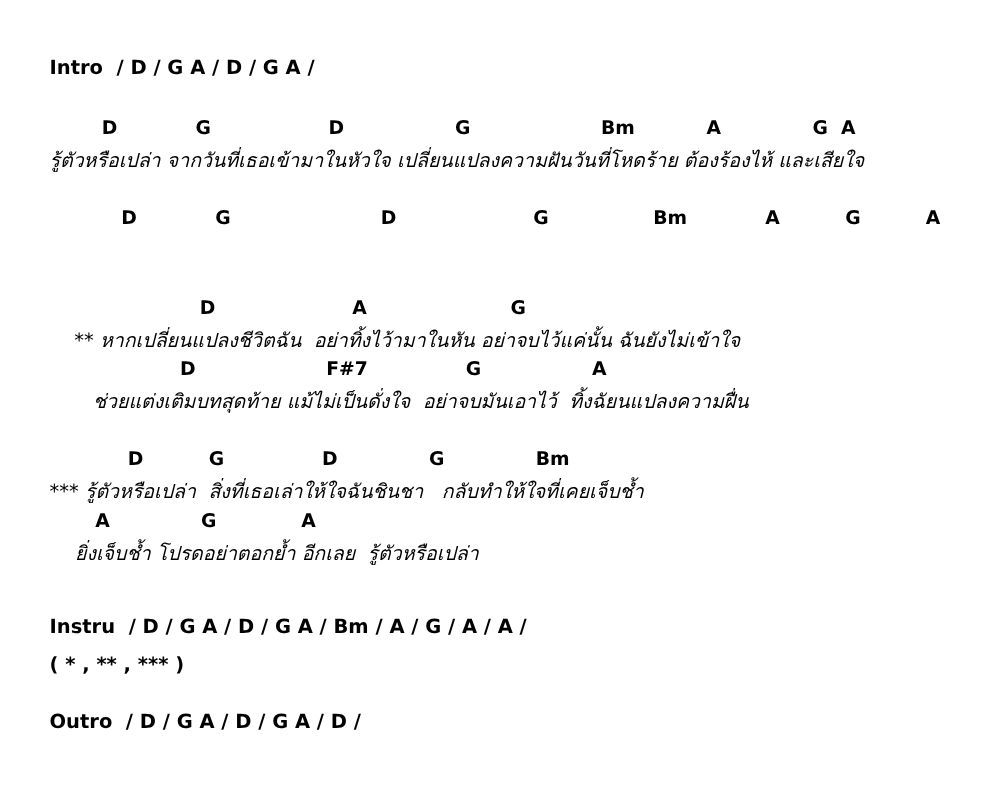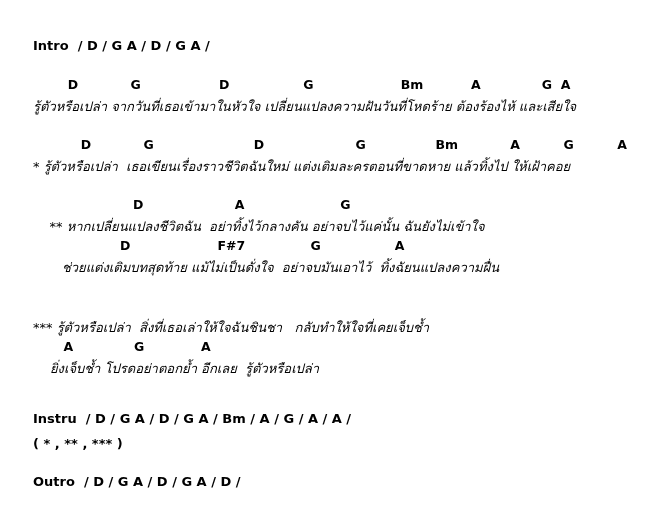--- a/index.html
+++ b/index.html
@@ -46,28 +46,28 @@
 <body>
 
 <div class="sheet">
 
   <div class="block section" style="left:33px; top:38px;">Intro  / D / G A / D / G A /</div>
 
   <div class="block chords" style="left:33px; top:77px;">        D            G                  D                 G                    Bm           A              G  A</div>
   <div class="block lyric" style="left:33px; top:96px;">รู้ตัวหรือเปล่า จากวันที่เธอเข้ามาในหัวใจ เปลี่ยนแปลงความฝันวันที่โหดร้าย ต้องร้องไห้ และเสียใจ</div>
 
   <div class="block chords" style="left:33px; top:137px;">           D            G                       D                     G                Bm            A          G          A</div>
-  <div class="block lyric" style="left:33px; top:156px;">* รู้ตัวหรือเปล่า  เธอเขียนเรื่องราวชีวิตฉันใหม่ แต่งเติมละครตอนที่ขาดหาย แล้วทิ้งไป ให้เฝ้าคอย</div>
 
   <div class="block chords" style="left:33px; top:197px;">                       D                     A                      G</div>
-  <div class="block lyric" style="left:33px; top:216px;">    ** หากเปลี่ยนแปลงชีวิตฉัน  อย่าทิ้งไว้กลางคัน อย่าจบไว้แค่นั้น ฉันยังไม่เข้าใจ</div>
+  <div class="block lyric" style="left:33px; top:216px;">    ** หากเปลี่ยนแปลงชีวิตฉัน  อย่าทิ้งไว้ามาในหัน อย่าจบไว้แค่นั้น ฉันยังไม่เข้าใจ</div>
 
   <div class="block chords" style="left:33px; top:238px;">                    D                    F#7               G                 A</div>
   <div class="block lyric" style="left:33px; top:257px;">       ช่วยแต่งเติมบทสุดท้าย แม้ไม่เป็นดั่งใจ  อย่าจบมันเอาไว้  ทิ้งฉัยนแปลงความฝื่น</div>
 
+  <div class="block chords" style="left:33px; top:298px;">            D          G               D              G              Bm</div>
   <div class="block lyric" style="left:33px; top:317px;">*** รู้ตัวหรือเปล่า  สิ่งที่เธอเล่าให้ใจฉันชินชา   กลับทำให้ใจที่เคยเจ็บช้ำ</div>
 
   <div class="block chords" style="left:33px; top:339px;text-align:center;">       A              G             A</div>
   <div class="block lyric" style="left:50px; top:358px;">ยิ่งเจ็บช้ำ โปรดอย่าตอกย้ำ อีกเลย  รู้ตัวหรือเปล่า</div>
 
   <div class="block section" style="left:33px; top:411px;">Instru  / D / G A / D / G A / Bm / A / G / A / A /</div>
 
   <div class="block section" style="left:33px; top:436px;">( * , ** , *** )</div>
 
   <div class="block section" style="left:33px; top:474px;text-align:right;">Outro  / D / G A / D / G A / D /</div>

